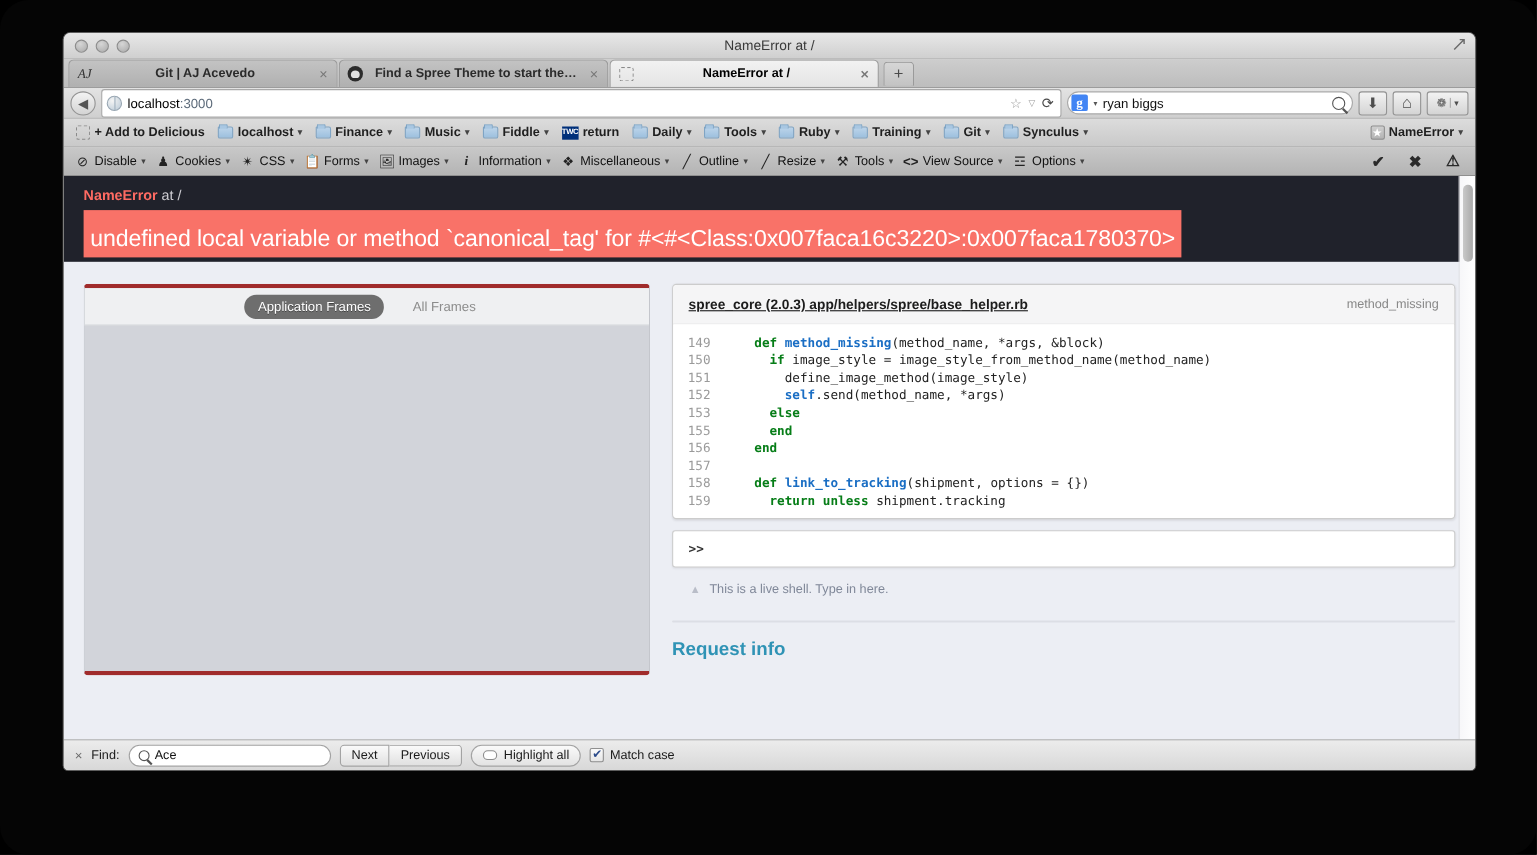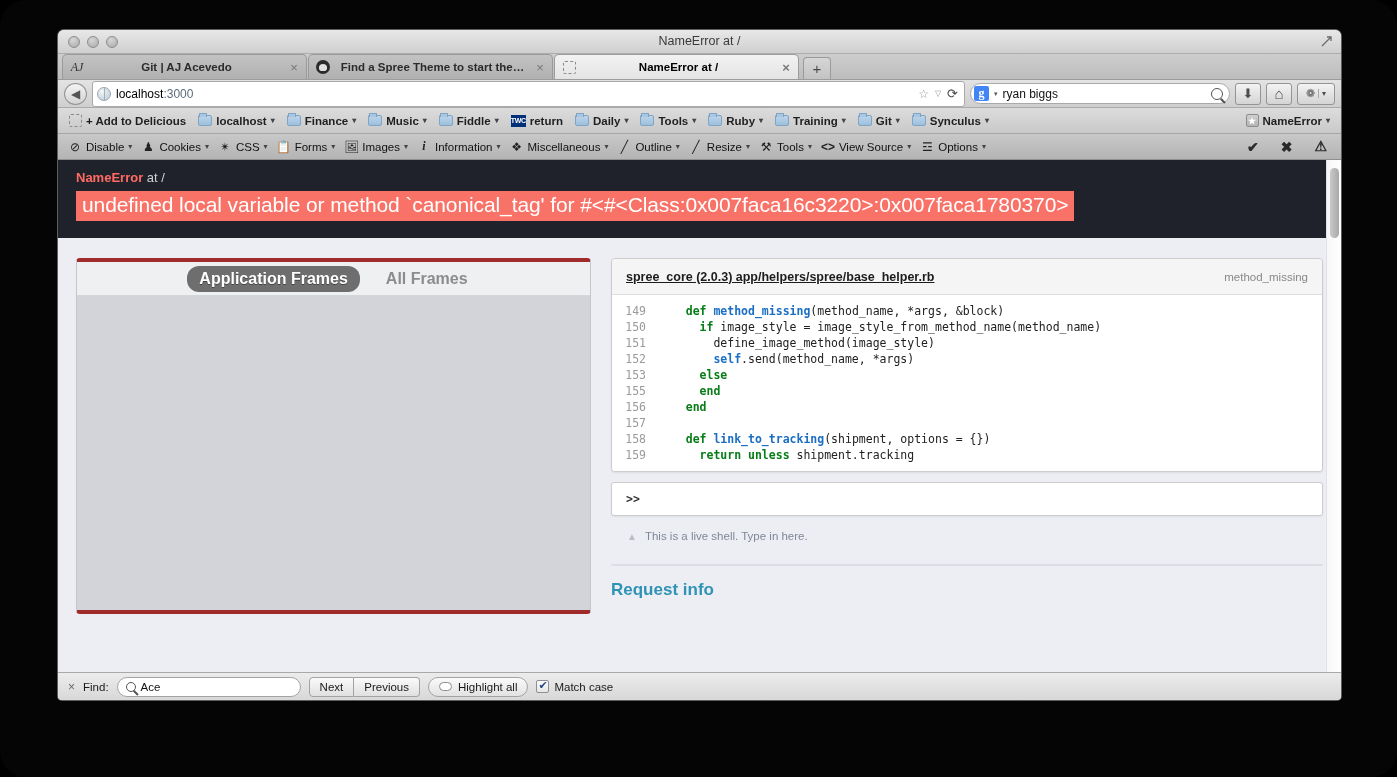--- a/index.html
+++ b/index.html
@@ -60,21 +60,21 @@
     color: #6a6a6a;
   }
 
   
   .tabstrip {
     position: relative;
     height: 26px;
     background: linear-gradient(to bottom, #cdcdcd, #bdbdbd);
     border-bottom: 1px solid #9c9c9c;
     display: flex;
-    align-items: flex-end;
+    align-items: center;
     padding-left: 4px;
   }
   .tab {
     position: relative;
     height: 25px;
     width: 245px;
     display: flex; align-items: center;
     padding: 0 6px;
     background: linear-gradient(to bottom, #c3c3c3, #b0b0b0);
     border: 1px solid #9a9a9a;
@@ -326,21 +326,21 @@
   .err-title {
     font-size: 13px;
     color: #cfcfd4;
     margin-bottom: 6px;
   }
   .err-title b { color: #ff6b63; }
   .err-msg {
     background: #f97268;
     color: #fff;
     font-size: 21px;
-    padding: 2px 6px 4px 6px;
+    padding: 15px 6px 4px 6px;
     display: inline-block;
     white-space: nowrap;
     letter-spacing: -0.1px;
     font-family: "Liberation Sans", sans-serif;
   }
   .body-area {
     position: relative;
     padding: 20px 18px 0 18px;
     display: flex;
     gap: 20px;
@@ -362,22 +362,22 @@
     flex-direction: column;
   }
   .frames-tabs {
     background: #eff0f2;
     height: 34px;
     display:flex; align-items:center; justify-content:center;
     gap: 14px;
     border-bottom: 1px solid #d4d6da;
   }
   .ft {
-    font-size: 16px;
-    font-weight: bold;
+    font-size: 12px;
+    font-weight: normal;
     color: #8c8c8c;
     padding: 4px 12px;
     border-radius: 12px;
   }
   .ft.sel {
     background: #6e6e6e;
     color: #fff;
     text-shadow: 0 1px 0 rgba(0,0,0,.4);
   }
   .frames-body { flex: 1; background: #d2d4da; }

